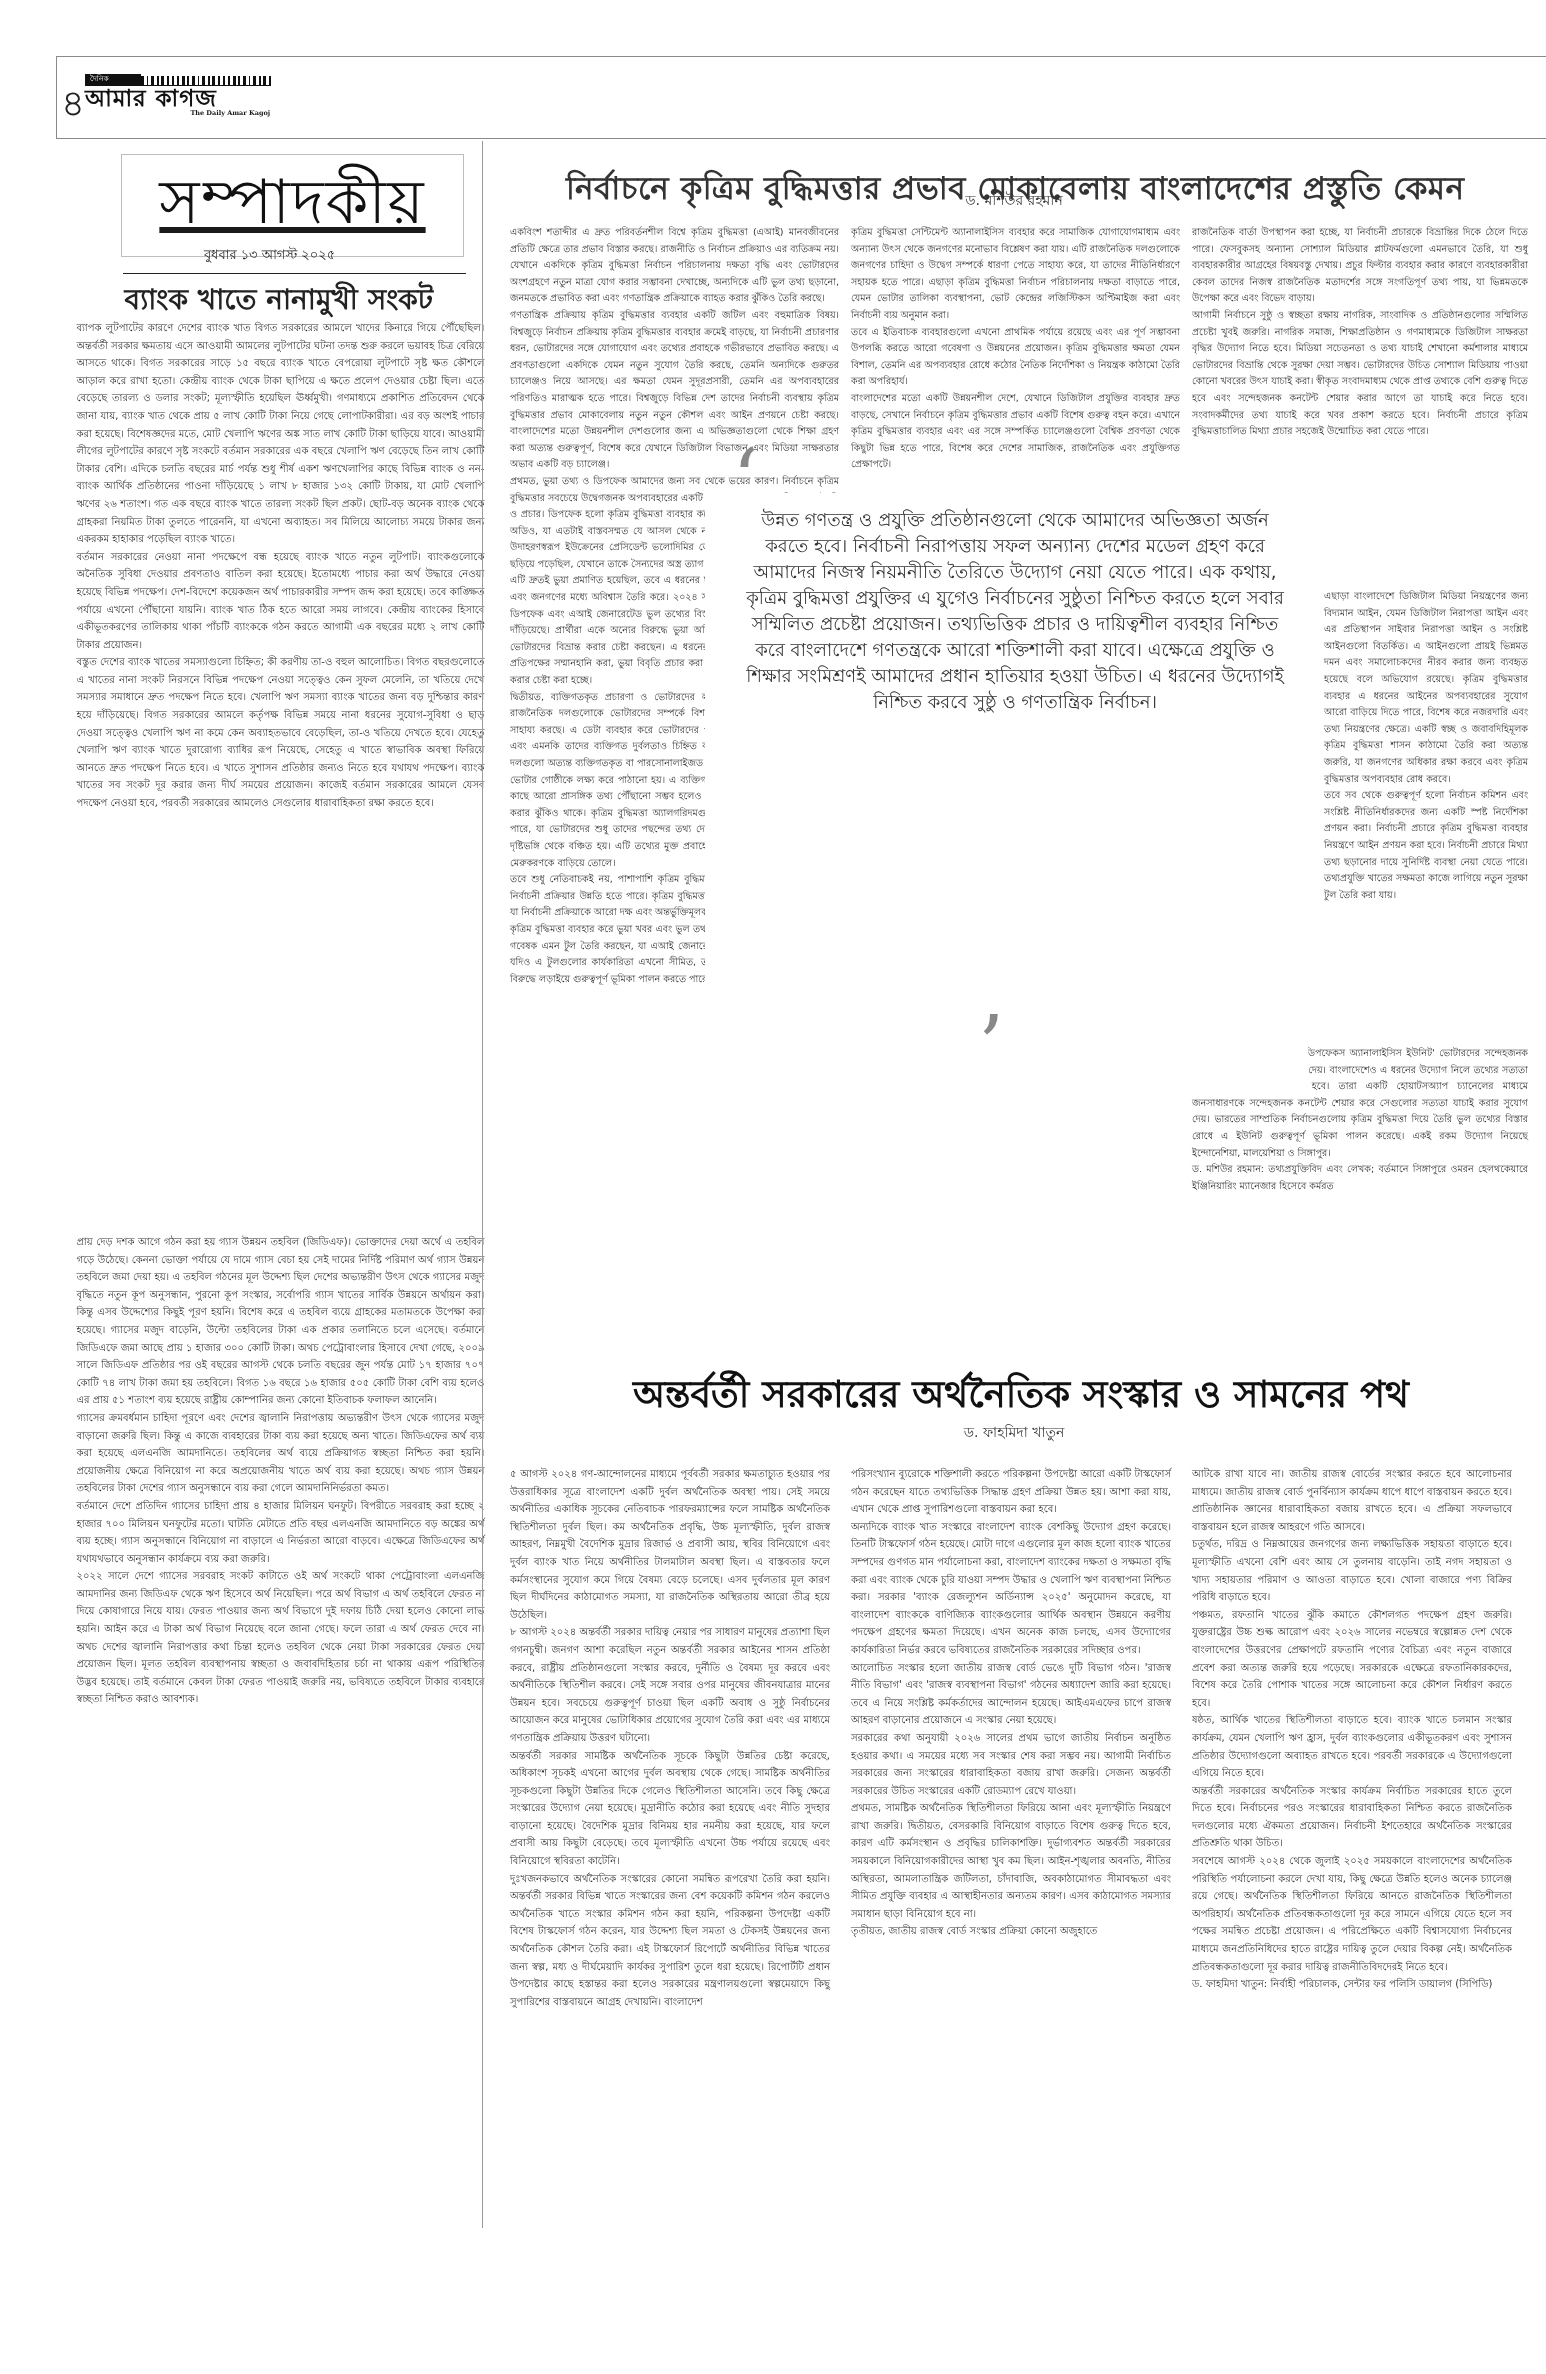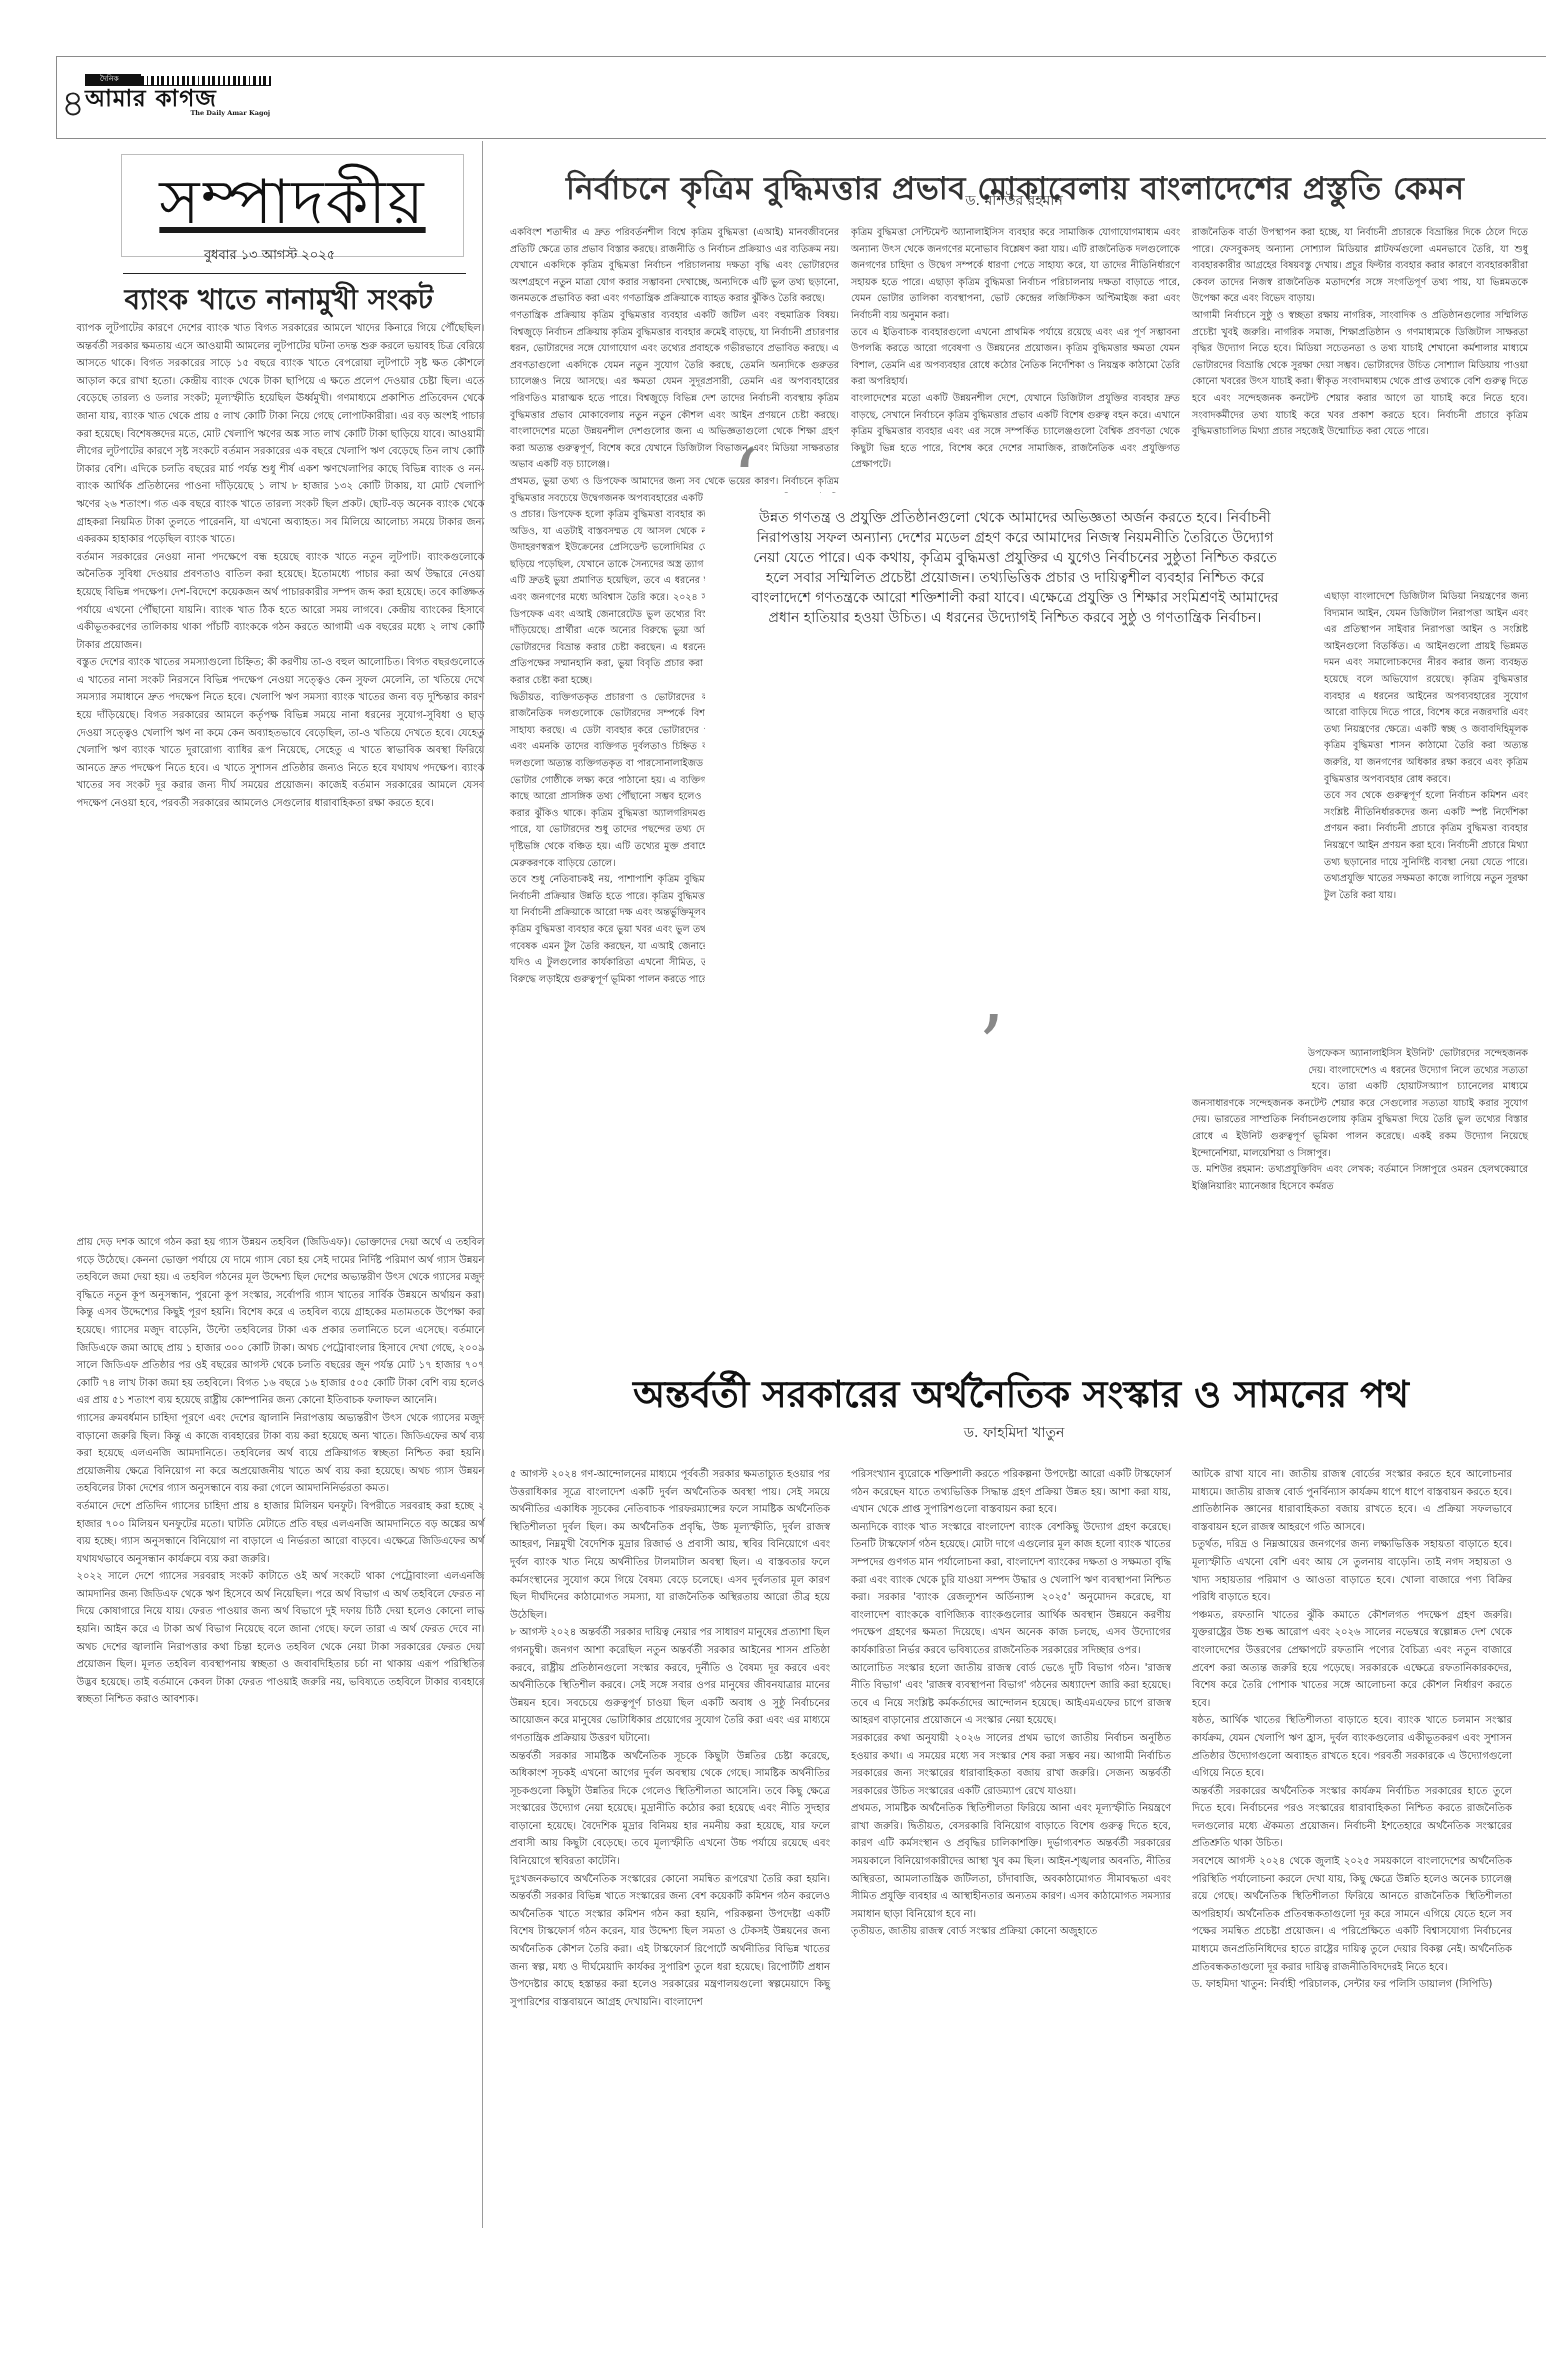--- a/index.html
+++ b/index.html
@@ -5,21 +5,21 @@
   * { box-sizing: border-box; margin: 0; padding: 0; }
   html, body { width: 1546px; height: 2375px; background: #ffffff; overflow: hidden; }
   body { position: relative; font-family: "DejaVu Sans", sans-serif; color: #1a1a1a; }
 
   .masthead-box { position: absolute; left: 56px; top: 56px; width: 1491px; height: 83px; border: 1.9px solid #8a8a8a; border-right: none; background: #fff; }
   .page-num { position: absolute; left: 61px; top: 74px; font-size: 37px; font-family: "DejaVu Serif", serif; color: #222; }
   .logo { position: absolute; left: 85px; top: 74px; width: 187px; height: 45px; }
   .logo .skyline { position: absolute; left: 0; top: 0; width: 186px; height: 11px; background: linear-gradient(90deg,#111 0 56px, transparent 56px); }
   .logo .skyline-dots { position: absolute; left: 56px; top: 1.9px; width: 130px; height: 9.3px;
      background: repeating-linear-gradient(90deg,#111 0 2.8px,transparent 2.8px 5.6px,#111 5.6px 7.4px,transparent 7.4px 10.2px); }
-  .logo .dainik { position: absolute; left: 15px; top: 0px; font-size: 7.4px; color: #fff; line-height: 10.2px; }
+  .logo .dainik { position: absolute; left: 5px; top: 0px; font-size: 7.4px; color: #fff; line-height: 10.2px; }
   .logo .name { position: absolute; left: 0; top: 11px; width: 186px; font-size: 23px; font-weight: bold; line-height: 24px; color:#111; letter-spacing: 0.9px;
       border-top: 1.9px solid #111; }
   .logo .eng { position: absolute; right: 1.9px; top: 35px; font-size: 6.5px; font-family: "DejaVu Serif", serif; font-weight: bold; margin-left: 19px; }
 
   
   .ed-col { position: absolute; left: 56px; top: 141px; width: 427px; height: 2087px; border-right: 1.9px solid #9a9a9a; }
   .ed-title-box { position: absolute; left: 65px; top: 13px; width: 343px; height: 103px; border: 0.9px solid #bdbdbd; display: flex; align-items: center; justify-content: center; text-decoration: underline; }
   .ed-title { font-size: 61px; font-family: "DejaVu Serif", serif; color: #111; letter-spacing: 1.9px; }
   .ed-date { position: absolute; left: 0; width: 427px; top: 104px; text-align: center; font-size: 13px; }
   .ed-rule { position: absolute; left: 67px; width: 343px; top: 132px; border-top: 1.9px solid #222; }
@@ -31,21 +31,21 @@
   .ed-body2 { top: 1092px; }
 
   
   .art1 { position: absolute; left: 482px; top: 141px; width: 1064px; height: 1224px; }
   .art1-vr { position: absolute; left: 0; top: 0; height: 1224px; border-left: 1.9px solid #9a9a9a; }
   .art1-title { position: absolute; left: 9.3px; width: 1048px; top: 0; text-align: center; font-size: 31px; color: #333; letter-spacing: 0.5px; white-space: nowrap; margin-top: 23px; }
   .art1-byline { position: absolute; left: 0; width: 1064px; top: 48px; text-align: center; font-size: 14px; color: #333; }
   .col { position: absolute; font-size: 9.5px; line-height: 16.6px; text-align: justify; color: #333; }
   .col p { margin: 0; }
 
-  .pull-quote { position: absolute; left: 728px; top: 366px; width: 519px; text-align: center; font-size: 14px; line-height: 20px; color: #333; }
+  .pull-quote { position: absolute; left: 728px; top: 366px; width: 519px; text-align: center; font-size: 18px; line-height: 26px; color: #333; }
   .quote-open { position: absolute; left: 696px; top: 315px; font-size: 83px; color: #888; font-family: "DejaVu Serif", serif; line-height: 1; }
   .quote-close { position: absolute; left: 970px; top: 872px; font-size: 83px; color: #888; font-family: "DejaVu Serif", serif; line-height: 1; }
 
   
   .art2 { position: absolute; left: 482px; top: 1365px; width: 1064px; height: 863px; }
   .art2-vr { position: absolute; left: 0; top: 0; height: 863px; border-left: 1.9px solid #9a9a9a; }
   .art2-title { position: absolute; left: 7px; width: 1064px; top: 0; text-align: center; font-size: 37px; color: #111; font-weight: bold; white-space: nowrap; }
   .art2-byline { position: absolute; left: 0; width: 1064px; top: 56px; text-align: center; font-size: 14px; color: #333; }
   .col2 { position: absolute; font-size: 10px; line-height: 17.6px; text-align: justify; color: #333; top: 100px; width: 320px; }
   .b1 { left: 28px; } .b2 { left: 369px; } .b3 { left: 710px; }

